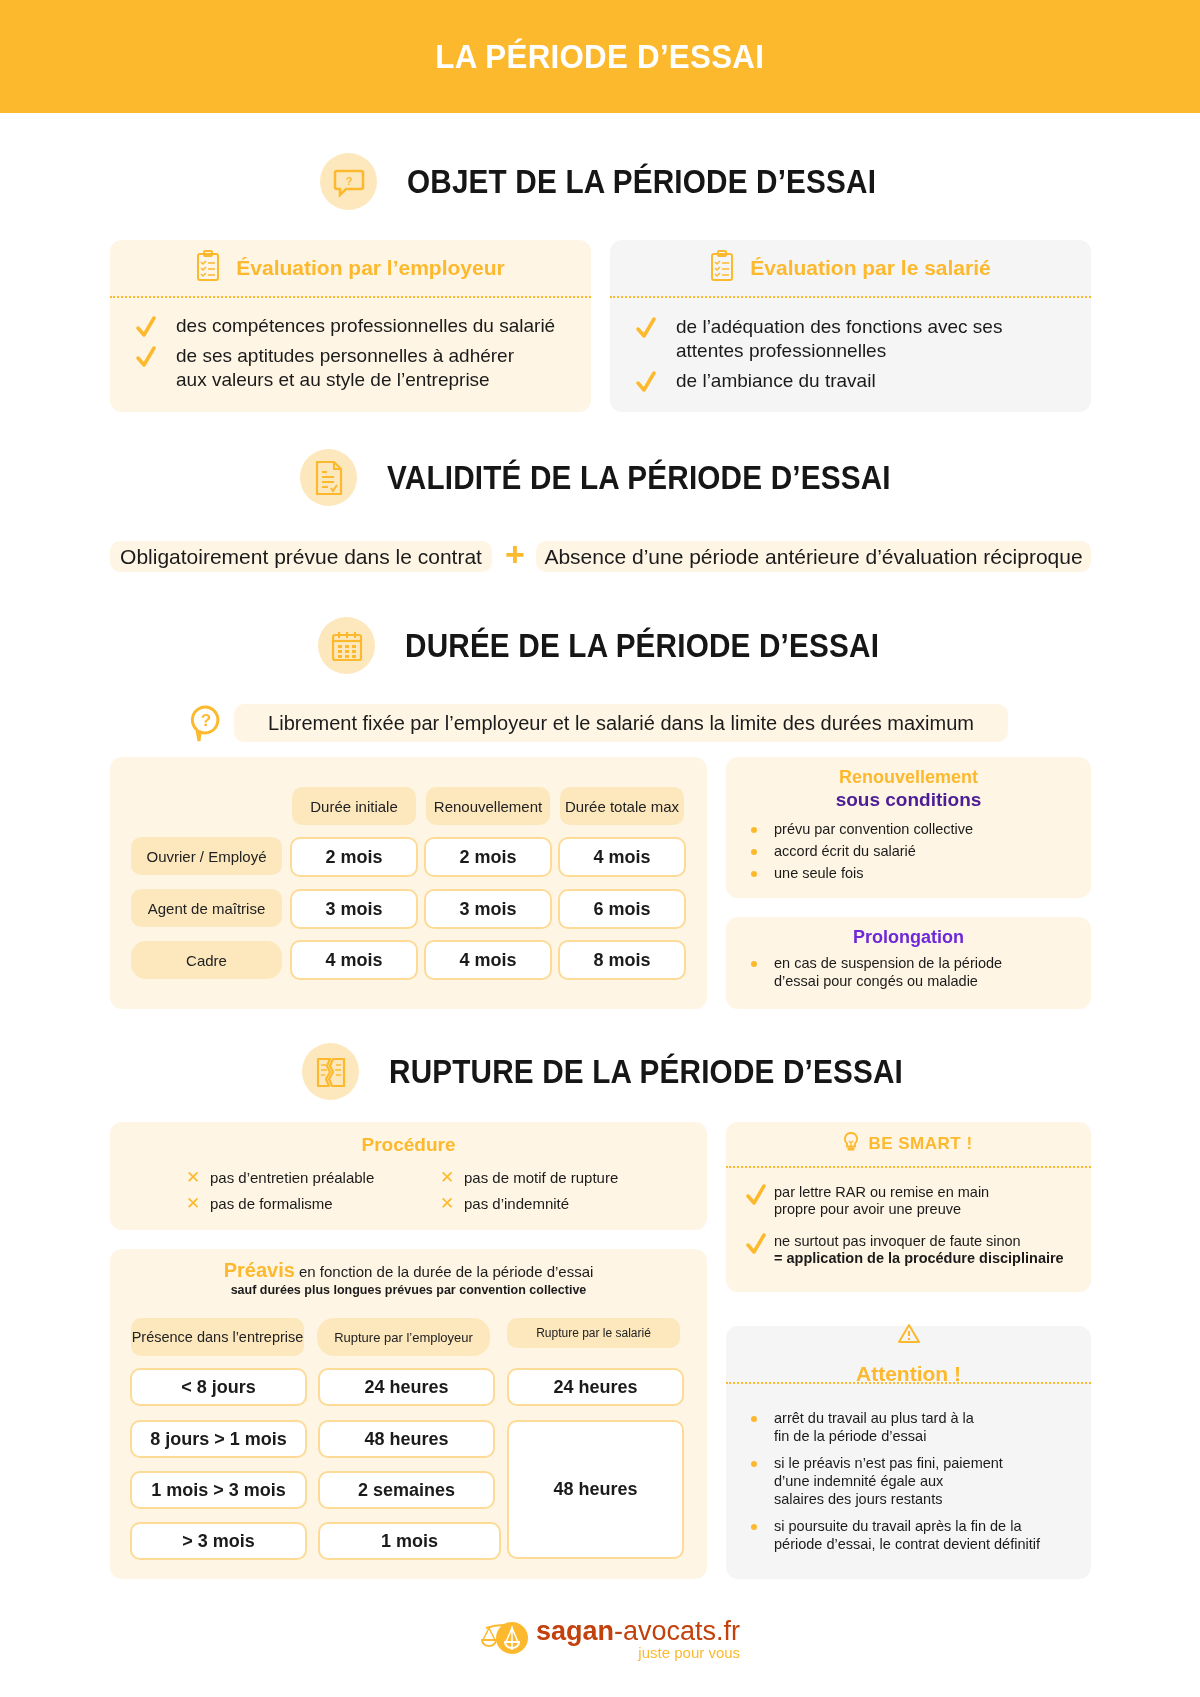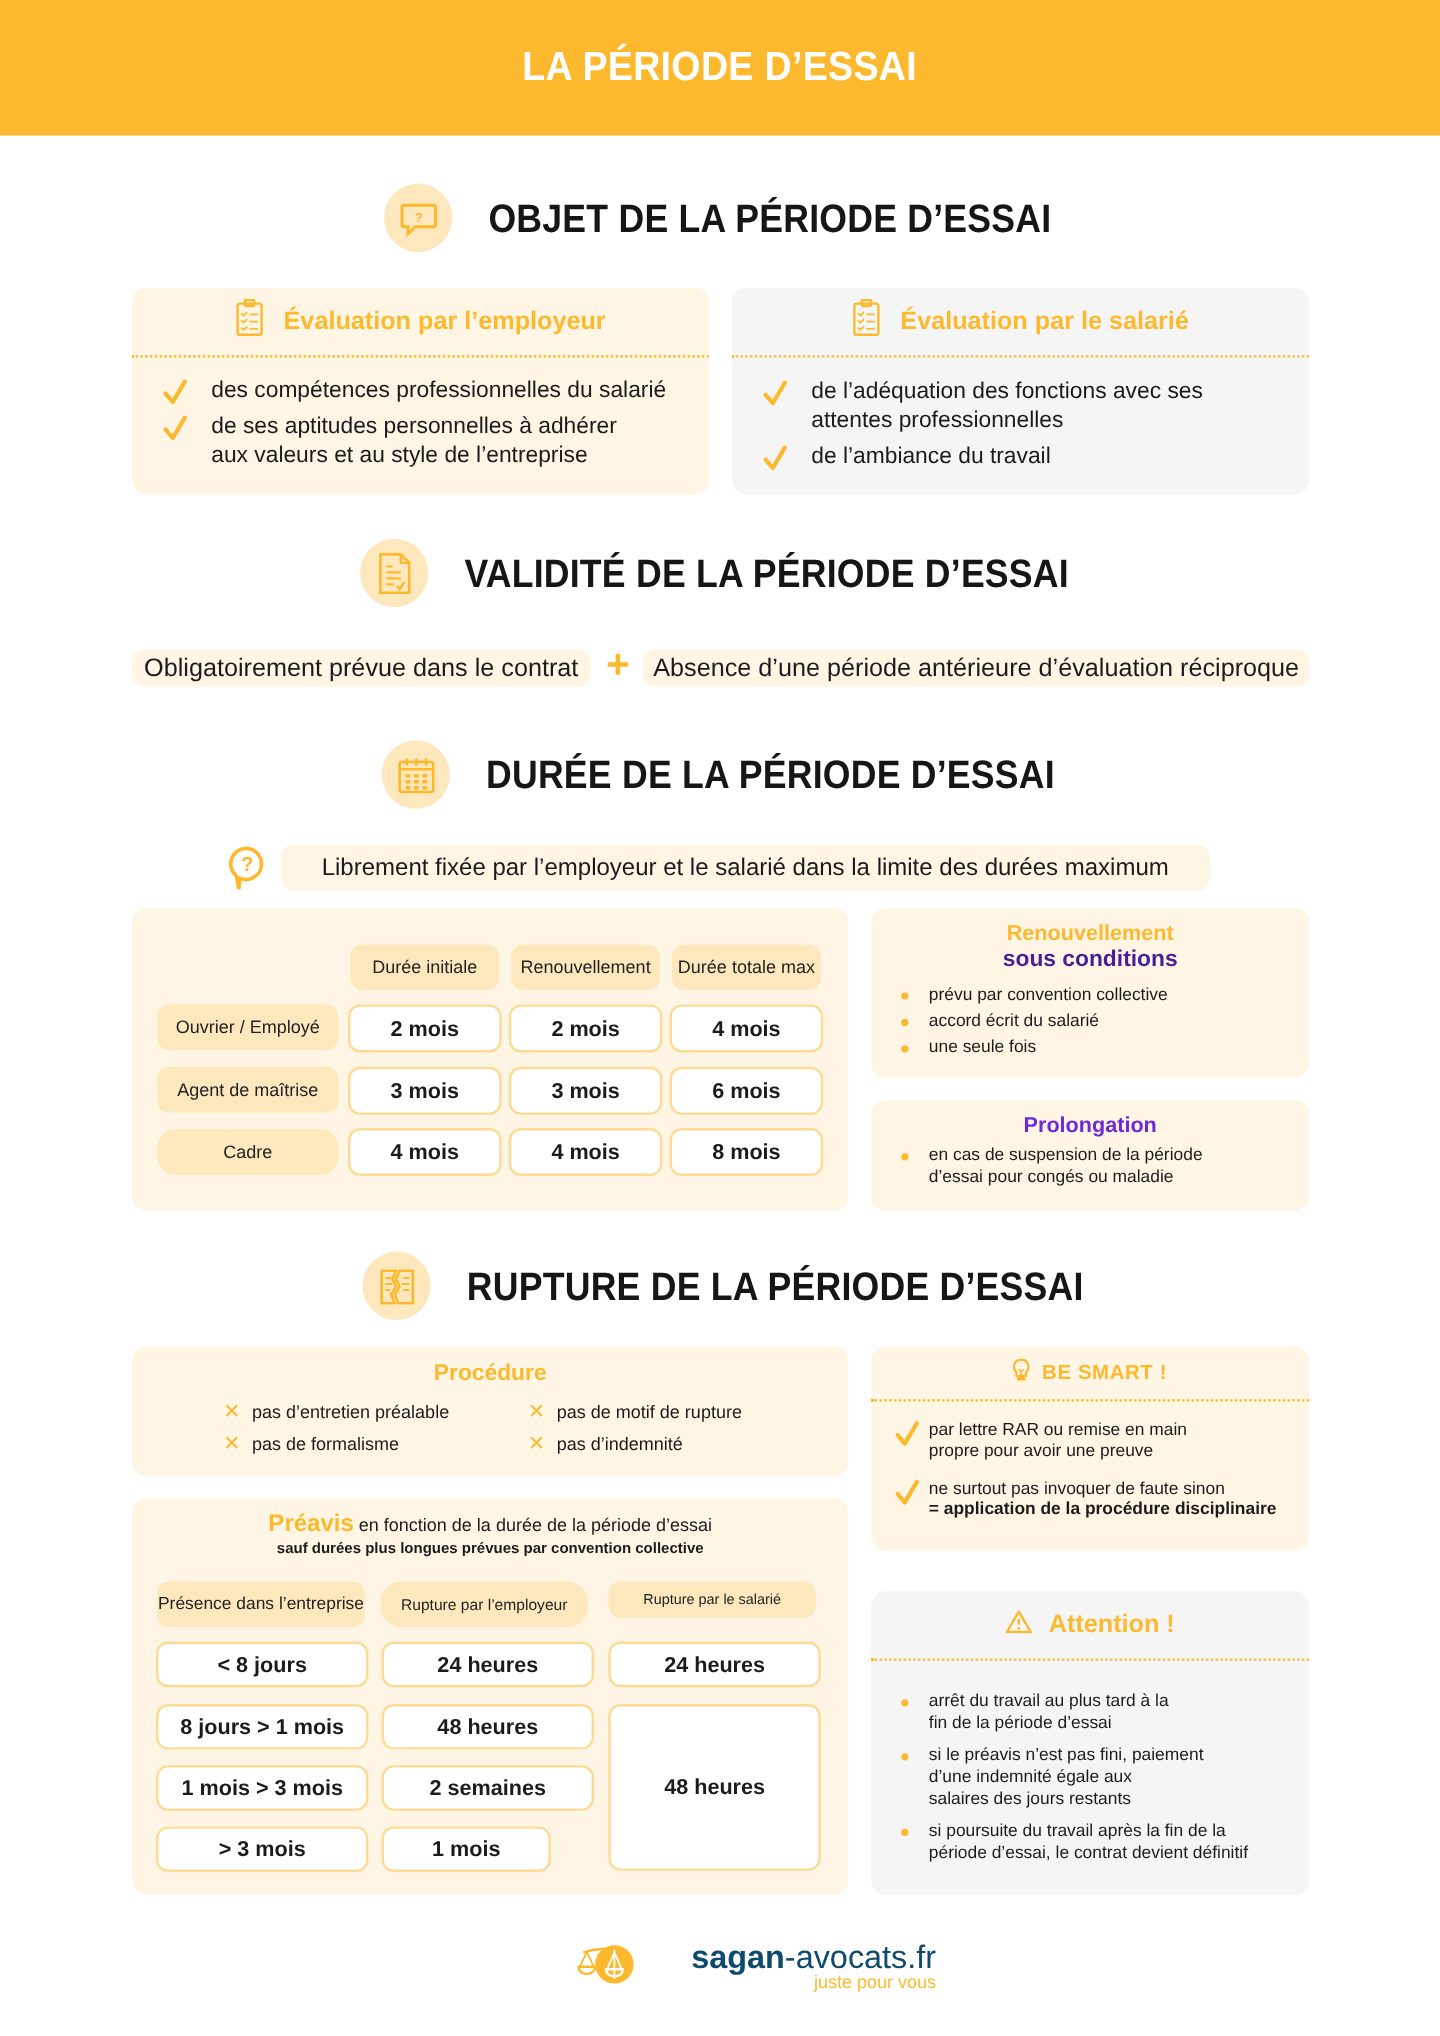--- a/index.html
+++ b/index.html
@@ -241,21 +241,21 @@
   <div class="hdr-cell" style="left:397px; top:69px; width:173px; height:30px; font-size:12px;">Rupture par le salarié</div>
 
   <div class="val-cell" style="left:20px; top:119px; width:177px; height:38px;">&lt; 8 jours</div>
   <div class="val-cell" style="left:20px; top:171px; width:177px; height:38px;">8 jours &gt; 1 mois</div>
   <div class="val-cell" style="left:20px; top:222px; width:177px; height:38px;">1 mois &gt; 3 mois</div>
   <div class="val-cell" style="left:20px; top:273px; width:177px; height:38px;">&gt; 3 mois</div>
 
   <div class="val-cell" style="left:208px; top:119px; width:177px; height:38px;">24 heures</div>
   <div class="val-cell" style="left:208px; top:171px; width:177px; height:38px;">48 heures</div>
   <div class="val-cell" style="left:208px; top:222px; width:177px; height:38px;">2 semaines</div>
-  <div class="val-cell" style="left:208px; top:273px; width:141px; height:38px;">1 mois</div>
+  <div class="val-cell" style="left:208px; top:273px; width:183px; height:38px;">1 mois</div>
 
   <div class="val-cell" style="left:397px; top:119px; width:177px; height:38px;">24 heures</div>
   <div class="val-cell" style="left:397px; top:171px; width:177px; height:139px;">48 heures</div>
 </div>
 
 <div class="card cream" style="left:726px; top:1122px; width:365px; height:170px;">
   <div class="card-head" style="height:44px; font-size:17px; gap:10px; letter-spacing:0.5px;">
     <span>
       <svg width="14" height="20" viewBox="0 0 14 20">
           <path d="M7 1 a6 6 0 0 1 4 10.5 v3 h-8 v-3 a6 6 0 0 1 4 -10.5z" fill="none" stroke="#FDB92E" stroke-width="1.8"></path>
@@ -276,21 +276,21 @@
     <li style="font-size:14.5px; line-height:17px; padding-left:48px;">
       <svg class="chk" style="left:20px; top:0;" viewBox="0 0 20 22">
           <path d="M2 12 l6 7 L18 2" fill="none" stroke="#FDB92E" stroke-width="3.5" stroke-linecap="round" stroke-linejoin="round"></path>
         </svg>
       <span>ne surtout pas invoquer de faute sinon</span><br><b>= application de la procédure disciplinaire</b>
     </li>
   </ul>
 </div>
 
 <div class="card grey" style="left:726px; top:1326px; width:365px; height:253px;">
-  <div class="card-head" style="height:56px; font-size:21px; gap:14px;">
+  <div class="card-head" style="height:56px; font-size:21px; gap:14px;flex-direction:column;">
     <span>
       <svg width="22" height="20" viewBox="0 0 22 20">
           <path d="M11 2 L21 19 H1z" fill="none" stroke="#FDB92E" stroke-width="2" stroke-linejoin="round"></path>
           <path d="M11 8 v5" stroke="#FDB92E" stroke-width="2"></path>
           <circle cx="11" cy="16" r="1.2" fill="#FDB92E"></circle>
         </svg>
     </span>
     <span>Attention !</span>
   </div>
   <div class="dotline"></div>
@@ -306,16 +306,16 @@
     <svg width="52" height="36" viewBox="0 0 52 36">
         <circle cx="34" cy="18" r="16" fill="#FDB92E"></circle>
         <path d="M8 8 Q26 2 44 8" stroke="#FDB92E" stroke-width="2" fill="none"></path>
         <path d="M4 20 a7 6 0 0 0 14 0z" fill="none" stroke="#FDB92E" stroke-width="2"></path>
         <path d="M11 8 L5 20 M11 8 L17 20" stroke="#FDB92E" stroke-width="1.5"></path>
         <path d="M27 22 a7 6 0 0 0 14 0z" fill="none" stroke="#fff" stroke-width="2"></path>
         <path d="M34 8 L28 22 M34 8 L40 22 M34 6 v24" stroke="#fff" stroke-width="1.5"></path>
       </svg>
   </span>
   <div style="margin-left:6px;">
-    <div style="font-size:27px; line-height:27px; color:#0c4a6e;margin-left:40px;"><b>sagan</b><span>-avocats.fr</span></div>
+    <div style="font-size:27px; line-height:27px; color:#c2410c;"><b>sagan</b><span>-avocats.fr</span></div>
     <div style="font-size:15px; color:#FDB92E; text-align:right; line-height:16px;">juste pour vous</div>
   </div>
 </div>
 
 </body></html>

